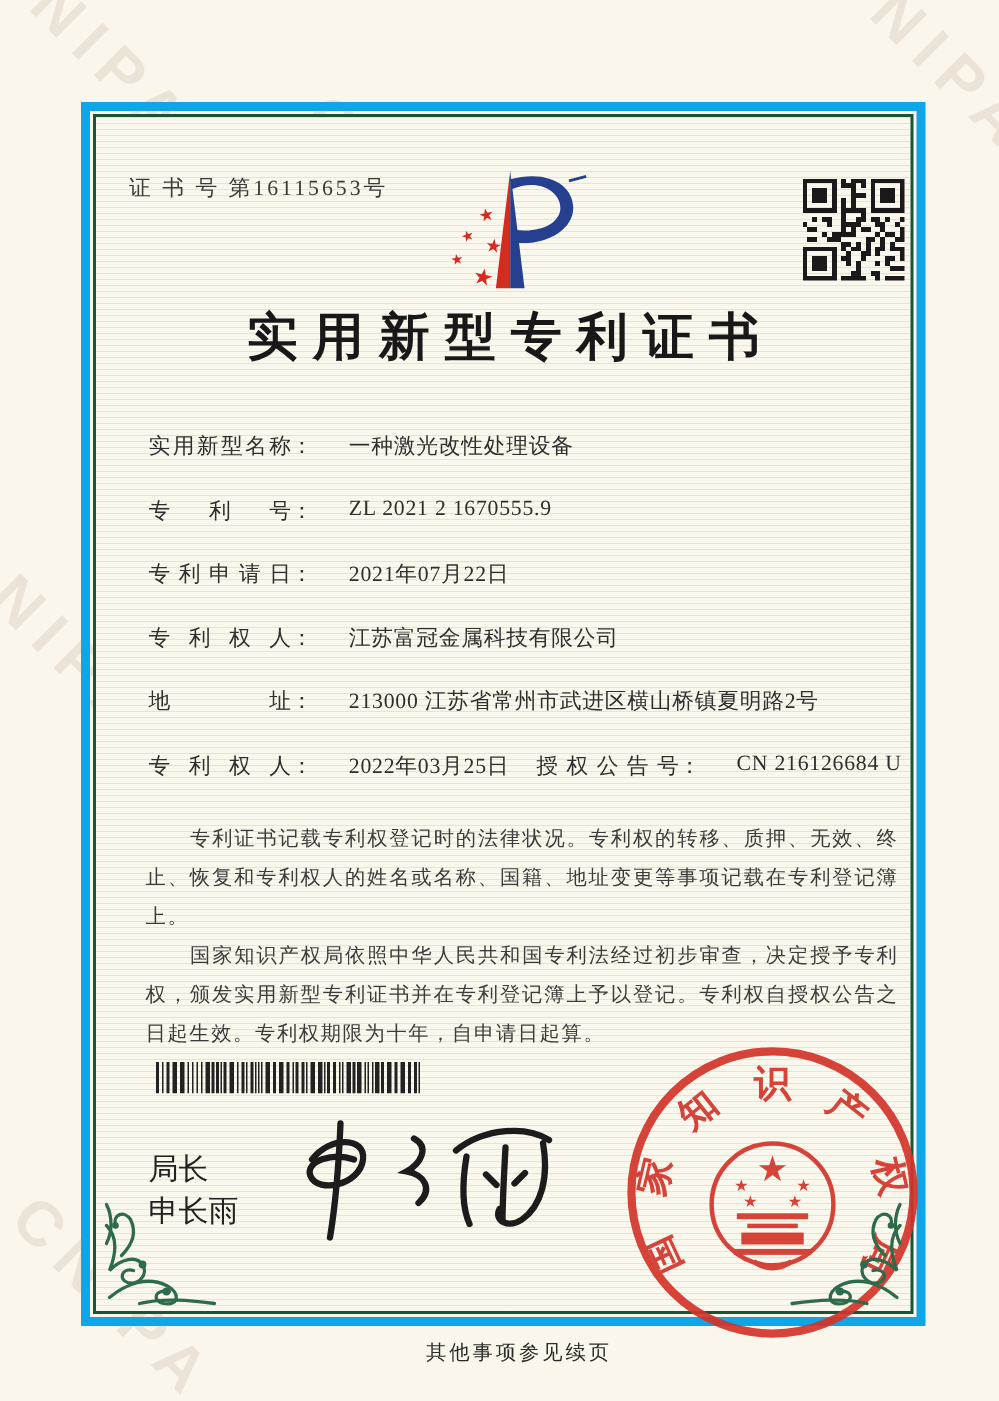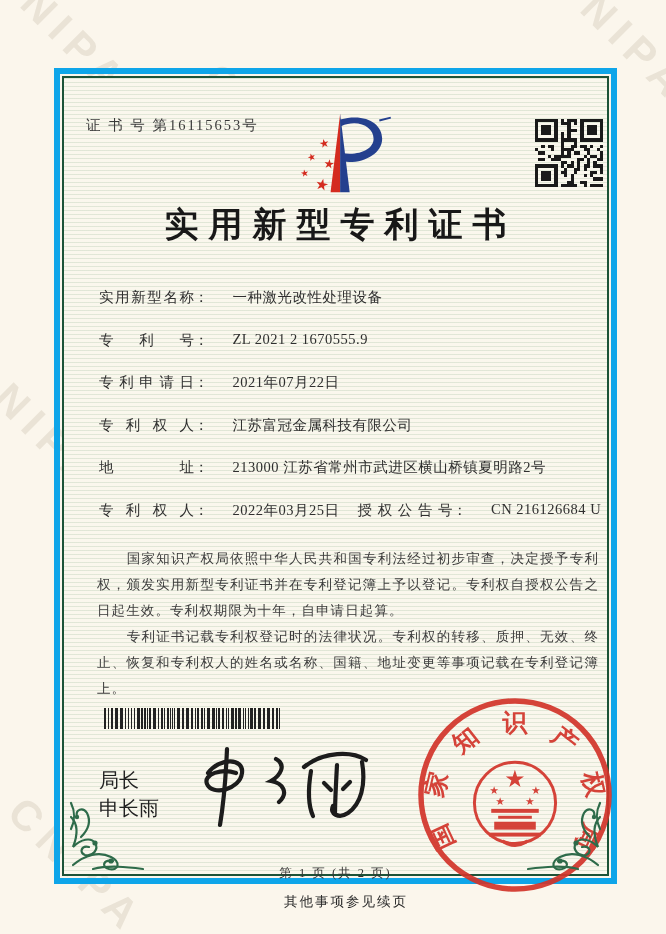--- a/index.html
+++ b/index.html
@@ -216,22 +216,22 @@
       </div>
       <div class="frow">
         <span class="flabel">地址</span><span class="fcolon">：</span><span class="fvalue">213000 江苏省常州市武进区横山桥镇夏明路2号</span>
       </div>
       <div class="frow">
         <span class="flabel">专利权人</span><span class="fcolon">：</span><span class="fvalue">2022年03月25日</span><span class="flabel grant-pair2">授权公告号</span><span class="fcolon">：</span><span class="fvalue">CN 216126684 U</span>
       </div>
     </div>
 
     <div class="paragraphs">
+      <p>专利证书记载专利权登记时的法律状况。专利权的转移、质押、无效、终止、恢复和专利权人的姓名或名称、国籍、地址变更等事项记载在专利登记簿上。</p>
       <p>国家知识产权局依照中华人民共和国专利法经过初步审查，决定授予专利权，颁发实用新型专利证书并在专利登记簿上予以登记。专利权自授权公告之日起生效。专利权期限为十年，自申请日起算。</p>
-      <p>专利证书记载专利权登记时的法律状况。专利权的转移、质押、无效、终止、恢复和专利权人的姓名或名称、国籍、地址变更等事项记载在专利登记簿上。</p>
     </div>
 
     <svg class="barcode" id="barcode-svg" viewBox="0 0 178 21" preserveAspectRatio="none">
         <rect x="0" y="0" width="2" height="21" fill="#222"></rect>
         <rect x="4" y="0" width="1" height="21" fill="#222"></rect>
         <rect x="7" y="0" width="2" height="21" fill="#222"></rect>
         <rect x="11" y="0" width="3" height="21" fill="#222"></rect>
         <rect x="16" y="0" width="3" height="21" fill="#222"></rect>
         <rect x="21" y="0" width="1" height="21" fill="#222"></rect>
         <rect x="24" y="0" width="1" height="21" fill="#222"></rect>
@@ -318,21 +318,20 @@
           <text x="33.83953154632455" y="138.85113310707104" transform="rotate(-115 33.83953154632455 138.85113310707104)">国</text>
           <text x="28.967724447672865" y="91.16504143580185" transform="rotate(-76.66666666666666 28.967724447672865 91.16504143580185)">家</text>
           <text x="54.72280913741705" y="50.73765646087095" transform="rotate(-38.333333333333314 54.72280913741705 50.73765646087095)">知</text>
           <text x="100" y="35" transform="rotate(0 100 35)">识</text>
           <text x="145.27719086258298" y="50.73765646087098" transform="rotate(38.33333333333334 145.27719086258298 50.73765646087098)">产</text>
           <text x="171.03227555232715" y="91.1650414358019" transform="rotate(76.66666666666669 171.03227555232715 91.1650414358019)">权</text>
           <text x="166.16046845367543" y="138.85113310707106" transform="rotate(115 166.16046845367543 138.85113310707106)">局</text>
         </g>
     </svg>
 
-    <div class="page-num">第 1 页 (共 2 页)</div>
 
     <svg class="corner-orn bl" viewBox="0 0 96 96">
       <g fill="none" stroke="#2e6b4a" stroke-width="2.2" stroke-linecap="round">
         <path d="M6,40 C14,48 12,60 8,70 C16,62 26,60 30,66 C34,72 28,80 20,78 C14,76 16,68 24,70"></path>
         <path d="M8,88 C20,78 34,74 46,80 C56,85 54,94 44,92 C36,90 38,82 48,84"></path>
         <path d="M28,92 C44,88 62,90 78,92"></path>
         <path d="M6,52 C10,44 10,34 6,26"></path>
         <path d="M16,60 C24,52 26,44 22,36 C18,30 10,32 12,40"></path>
       </g>
       <g fill="#2e6b4a">

